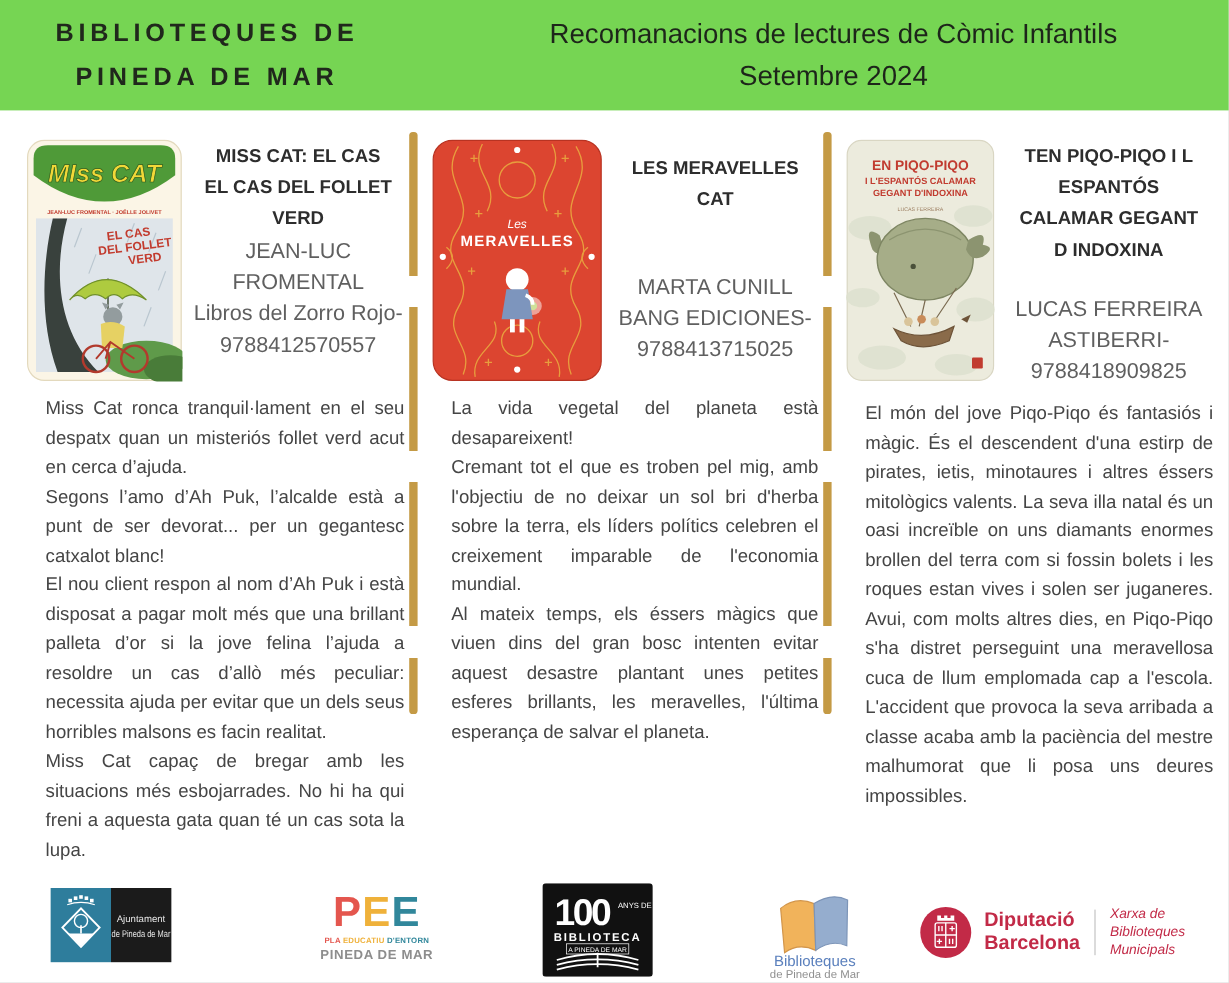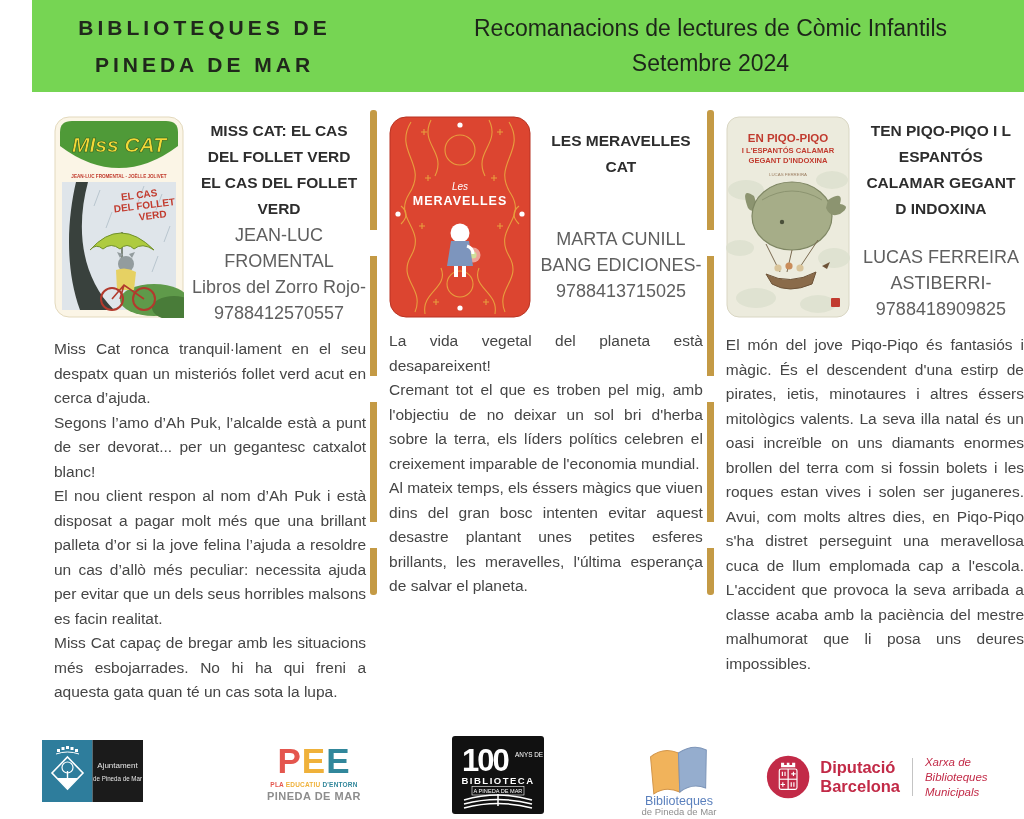--- a/index.html
+++ b/index.html
@@ -1,17 +1,17 @@
 <!DOCTYPE html>
 <html><head>
 <meta charset="utf-8">
 <style>
   * { margin:0; padding:0; box-sizing:border-box; }
   body { background:#888; font-family:"Liberation Sans", sans-serif; }
-  .page { width:1024px; height:819px; background:#fff; position:relative; overflow:hidden; margin:0 auto;padding-left:32px; }
+  .page { width:1024px; height:819px; background:#fff; position:relative; overflow:hidden; margin:0 auto; }
 
   
   .header { height:92px; background:#76d553; display:flex; align-items:center; }
   .brand { width:345px; text-align:center; font-weight:bold; font-size:21px; letter-spacing:4px; color:#20281c; line-height:37px; }
   .main-title { flex:1; text-align:center; font-weight:normal; font-size:23px; color:#1d251a; line-height:35px; padding:0 10px 0 30px; }
 
   
   .content { display:flex; padding:24px 0 0 22px; }
   .col { }
   .col-1 { width:315px; }
@@ -20,21 +20,21 @@
   .vrule { width:7px; height:485px; flex-shrink:0; margin:-6px 12px 0 4px; border-radius:3px;
            background:repeating-linear-gradient(to bottom, #c49a45 0 120px, transparent 120px 146px); }
 
   .book-header { display:flex; gap:8px; }
   .cover { flex-shrink:0; display:block; }
   .meta { flex:1; text-align:center; padding-top:2px; }
   .t-line { font-weight:bold; font-size:15.5px; line-height:26px; color:#2d2d2d; white-space:nowrap; }
   .a-line { font-size:18px; line-height:26px; color:#5f5f5f; white-space:nowrap; }
   .meta-gap-lg { height:46px; } .meta-gap-md { height:22px; } .meta-pad { height:10px; }
 
-  .body-text { margin-top:11px; }
+  .body-text { margin-top:11px;margin-left:16px; }
   .body-text p { text-align:justify; font-size:15.5px; line-height:24.5px; color:#454545; }
 
   
   .footer { position:absolute; left:0; top:736px; width:1024px; height:83px; }
   .logo { position:absolute; }
 
   .pee { left:264px; top:8px; width:100px; text-align:center; }
   .pee-letters { font-size:35px; font-weight:bold; line-height:34px; letter-spacing:1px; }
   .pee-sub { font-size:6.5px; font-weight:bold; margin-top:3px; letter-spacing:.2px; }
   .pee-place { font-size:11px; font-weight:bold; color:#8d8d8d; letter-spacing:.5px; margin-top:2px; }
@@ -92,21 +92,20 @@
           <path d="M66,142 l-3,-6 l6,2 Z" fill="#939c9e"></path>
             <path d="M78,142 l3,-6 l-6,2 Z" fill="#939c9e"></path>
           <circle cx="72" cy="148" r="8" fill="#939c9e"></circle>
           <path d="M62,154 Q72,150 82,156 L80,174 L63,174 Z" fill="#e6d163"></path>
           <circle cx="58" cy="183" r="11" fill="none" stroke="#b23a2d" stroke-width="2"></circle>
           <circle cx="90" cy="183" r="11" fill="none" stroke="#b23a2d" stroke-width="2"></circle>
           <path d="M58,183 L70,169 L90,183 M70,169 L66,183" stroke="#b23a2d" stroke-width="1.6" fill="none"></path>
         </svg>
         <div class="meta">
           <div class="t-line">MISS CAT: EL CAS</div>
-          <div class="t-line">DEL FOLLET VERD</div>
           <div class="t-line">EL CAS DEL FOLLET</div>
           <div class="t-line">VERD</div>
           <div class="a-line">JEAN-LUC</div>
           <div class="a-line">FROMENTAL</div>
           <div class="a-line">Libros del Zorro Rojo-</div>
           <div class="a-line">9788412570557</div>
         </div>
       </div>
       <div class="body-text">
         <p>Miss Cat ronca tranquil·lament en el seu despatx quan un misteriós follet verd acut en cerca d’ajuda.</p>

